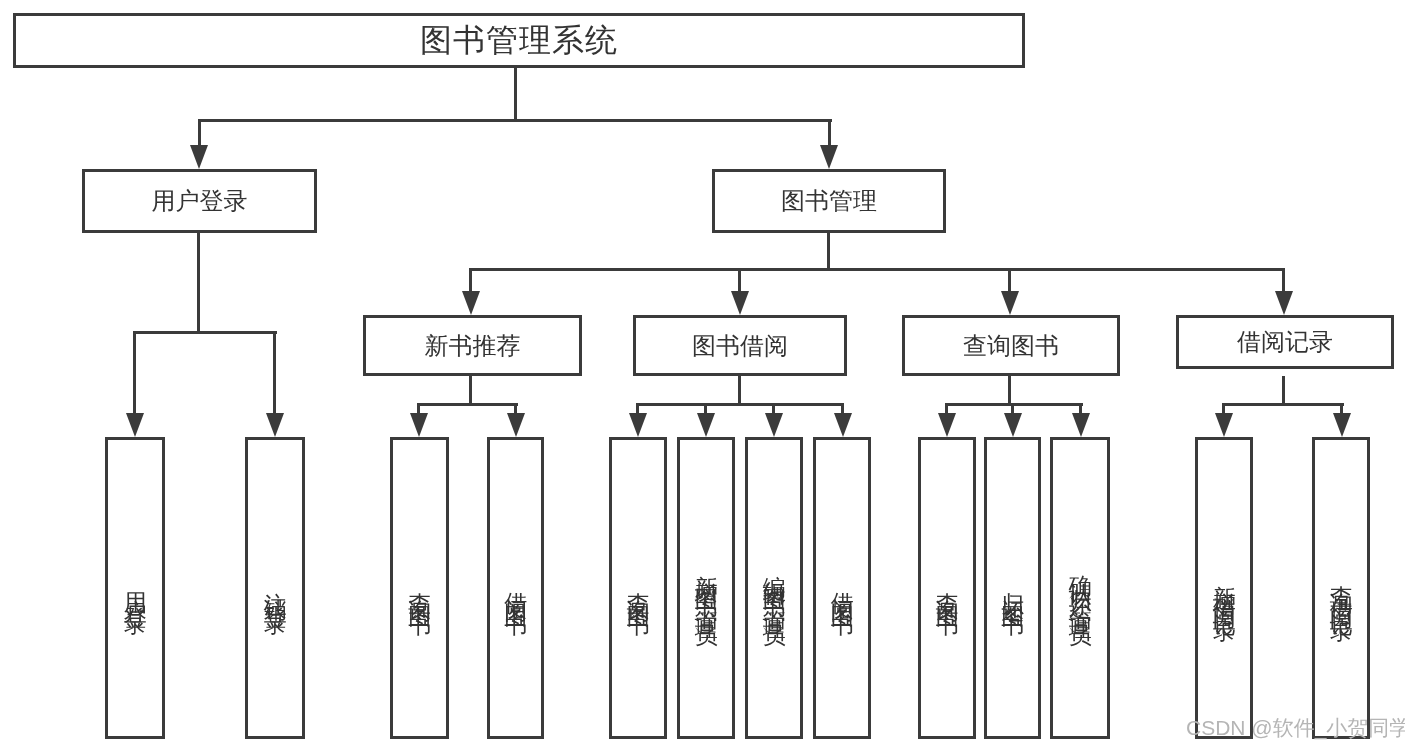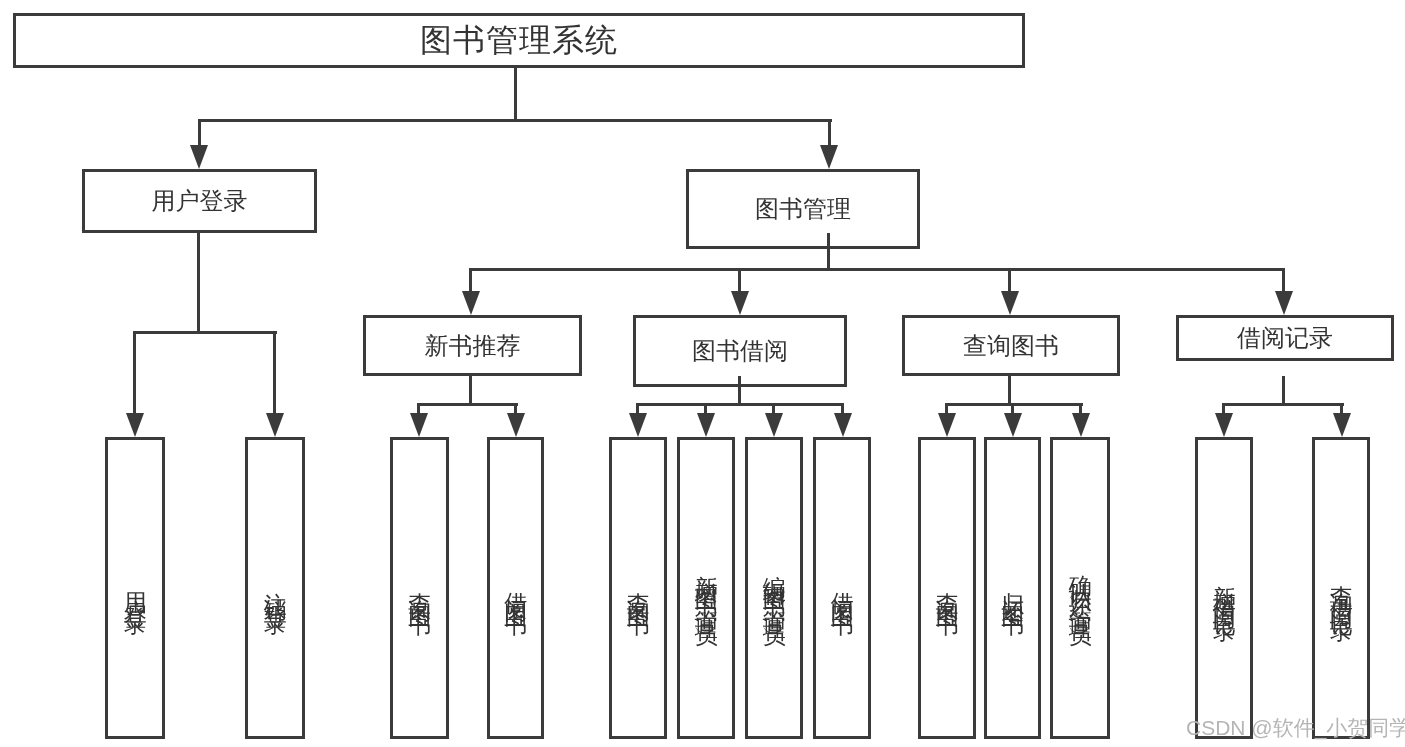--- a/index.html
+++ b/index.html
@@ -62,37 +62,37 @@
 <div class="canvas">
 
   <div class="box" style="left:13px;top:13px;width:1012px;height:55px;">
     <span class="h-label root-label">图书管理系统</span>
   </div>
 
   <div class="box" style="left:82px;top:169px;width:235px;height:64px;">
     <span class="h-label">用户登录</span>
   </div>
 
-  <div class="box" style="left:686px;top:169px;width:234px;height:80px;text-align:center;">
+  <div class="box" style="left:712px;top:169px;width:234px;height:64px;text-align:center;">
     <span class="h-label">图书管理</span>
   </div>
 
   <div class="box" style="left:363px;top:315px;width:219px;height:61px;">
     <span class="h-label">新书推荐</span>
   </div>
 
-  <div class="box" style="left:633px;top:315px;width:214px;height:72px;">
+  <div class="box" style="left:633px;top:315px;width:214px;height:61px;">
     <span class="h-label">图书借阅</span>
   </div>
 
   <div class="box" style="left:902px;top:315px;width:218px;height:61px;">
     <span class="h-label">查询图书</span>
   </div>
 
-  <div class="box" style="left:1176px;top:315px;width:218px;height:46px;">
+  <div class="box" style="left:1176px;top:315px;width:218px;height:54px;">
     <span class="h-label">借阅记录</span>
   </div>
 
   <div class="box" style="left:105px;top:437px;width:60px;height:302px;">
     <span class="v-label">用户登录</span>
   </div>
   <div class="box" style="left:245px;top:437px;width:60px;height:302px;">
     <span class="v-label">注销登录</span>
   </div>
 

